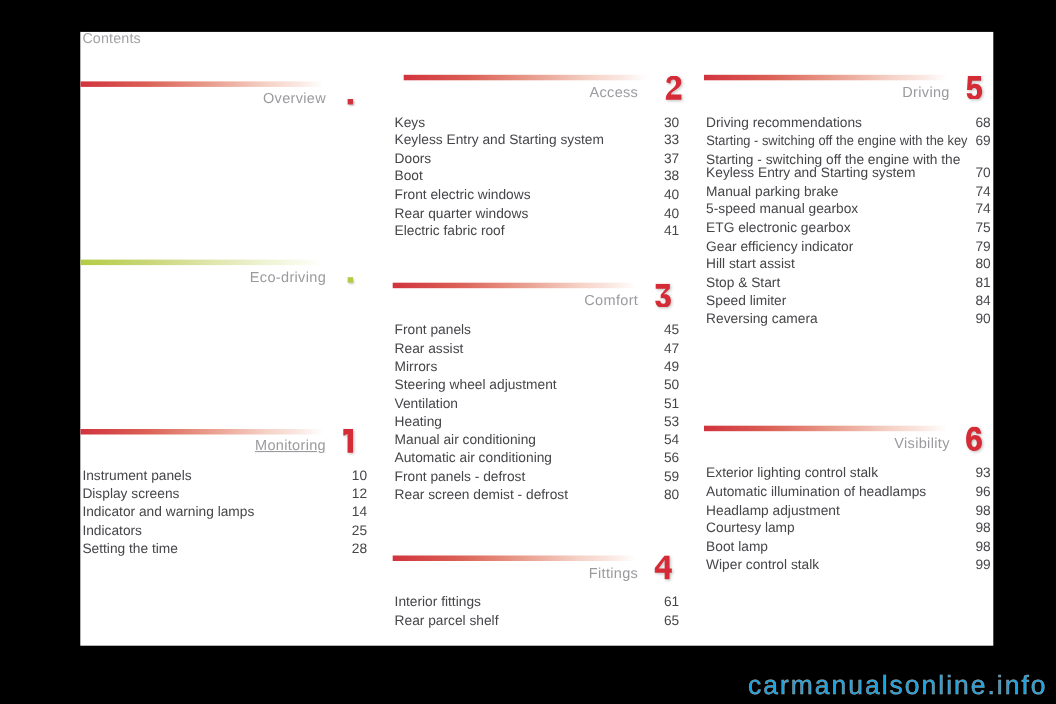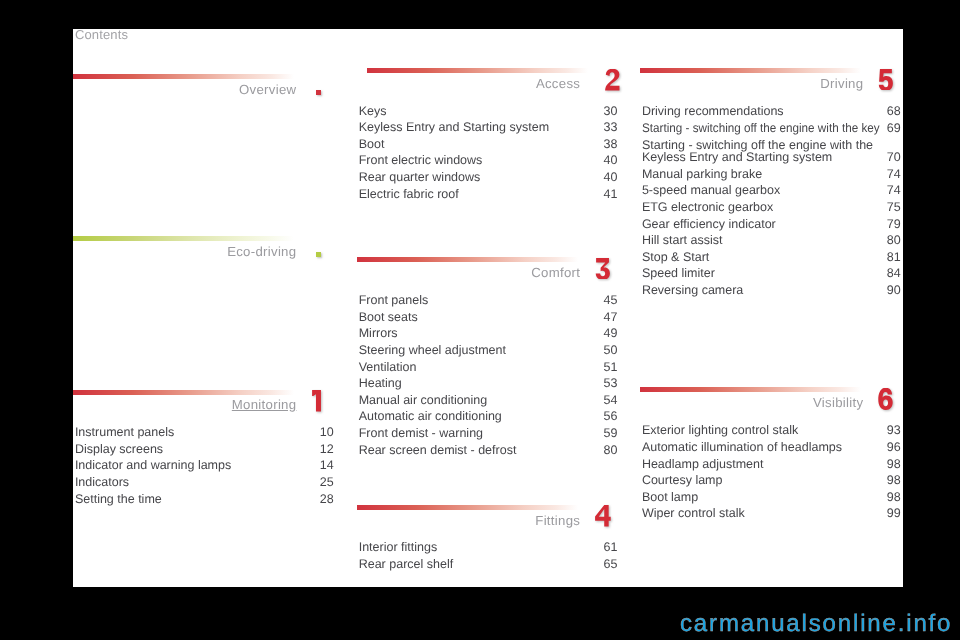--- a/index.html
+++ b/index.html
@@ -104,20 +104,24 @@
         <div class="items" style="top: 34.6px;">
           <div class="row">
             <span class="lbl">Keys</span>
             <span class="pg">30</span>
           </div>
           <div class="row">
             <span class="lbl">Keyless Entry and Starting system</span>
             <span class="pg">33</span>
           </div>
           <div class="row">
+            <span class="lbl">Doors</span>
+            <span class="pg">37</span>
+          </div>
+          <div class="row">
             <span class="lbl">Boot</span>
             <span class="pg">38</span>
           </div>
           <div class="row">
             <span class="lbl">Front electric windows</span>
             <span class="pg">40</span>
           </div>
           <div class="row">
             <span class="lbl">Rear quarter windows</span>
             <span class="pg">40</span>
@@ -136,21 +140,21 @@
             <path fill="#d42b36" d="M1.0 0 L13.5 0 L13.5 4.2 L8.2 9.3 C8.6 9.2 9.0 9.2 9.3 9.2 C12.4 9.2 14.4 11.5 14.4 15.1 C14.4 18.8 11.7 21.4 7.5 21.4 C3.5 21.4 0.8 19.0 0.6 15.0 L5.0 15.0 C5.1 16.8 6.0 17.7 7.5 17.7 C8.9 17.7 9.8 16.7 9.8 15.1 C9.8 13.4 8.9 12.5 7.3 12.5 C6.6 12.5 6.1 12.6 5.4 12.9 L5.4 9.6 L10.0 4.3 L1.0 4.3 Z"></path>
           </svg>
           <span class="marker-num-text">3</span>
         </div>
         <div class="items" style="top: 35.3px;">
           <div class="row">
             <span class="lbl">Front panels</span>
             <span class="pg">45</span>
           </div>
           <div class="row">
-            <span class="lbl">Boot seats</span>
+            <span class="lbl">Rear assist</span>
             <span class="pg">47</span>
           </div>
           <div class="row">
             <span class="lbl">Mirrors</span>
             <span class="pg">49</span>
           </div>
           <div class="row">
             <span class="lbl">Steering wheel adjustment</span>
             <span class="pg">50</span>
           </div>
@@ -164,21 +168,21 @@
           </div>
           <div class="row">
             <span class="lbl">Manual air conditioning</span>
             <span class="pg">54</span>
           </div>
           <div class="row">
             <span class="lbl">Automatic air conditioning</span>
             <span class="pg">56</span>
           </div>
           <div class="row">
-            <span class="lbl">Front demist - warning</span>
+            <span class="lbl">Front panels - defrost</span>
             <span class="pg">59</span>
           </div>
           <div class="row">
             <span class="lbl">Rear screen demist - defrost</span>
             <span class="pg">80</span>
           </div>
         </div>
       </div>
       <div class="section" style="top: 475.5px;">
         <div class="bar red" style="left: 0px; top: 0px;"></div>

